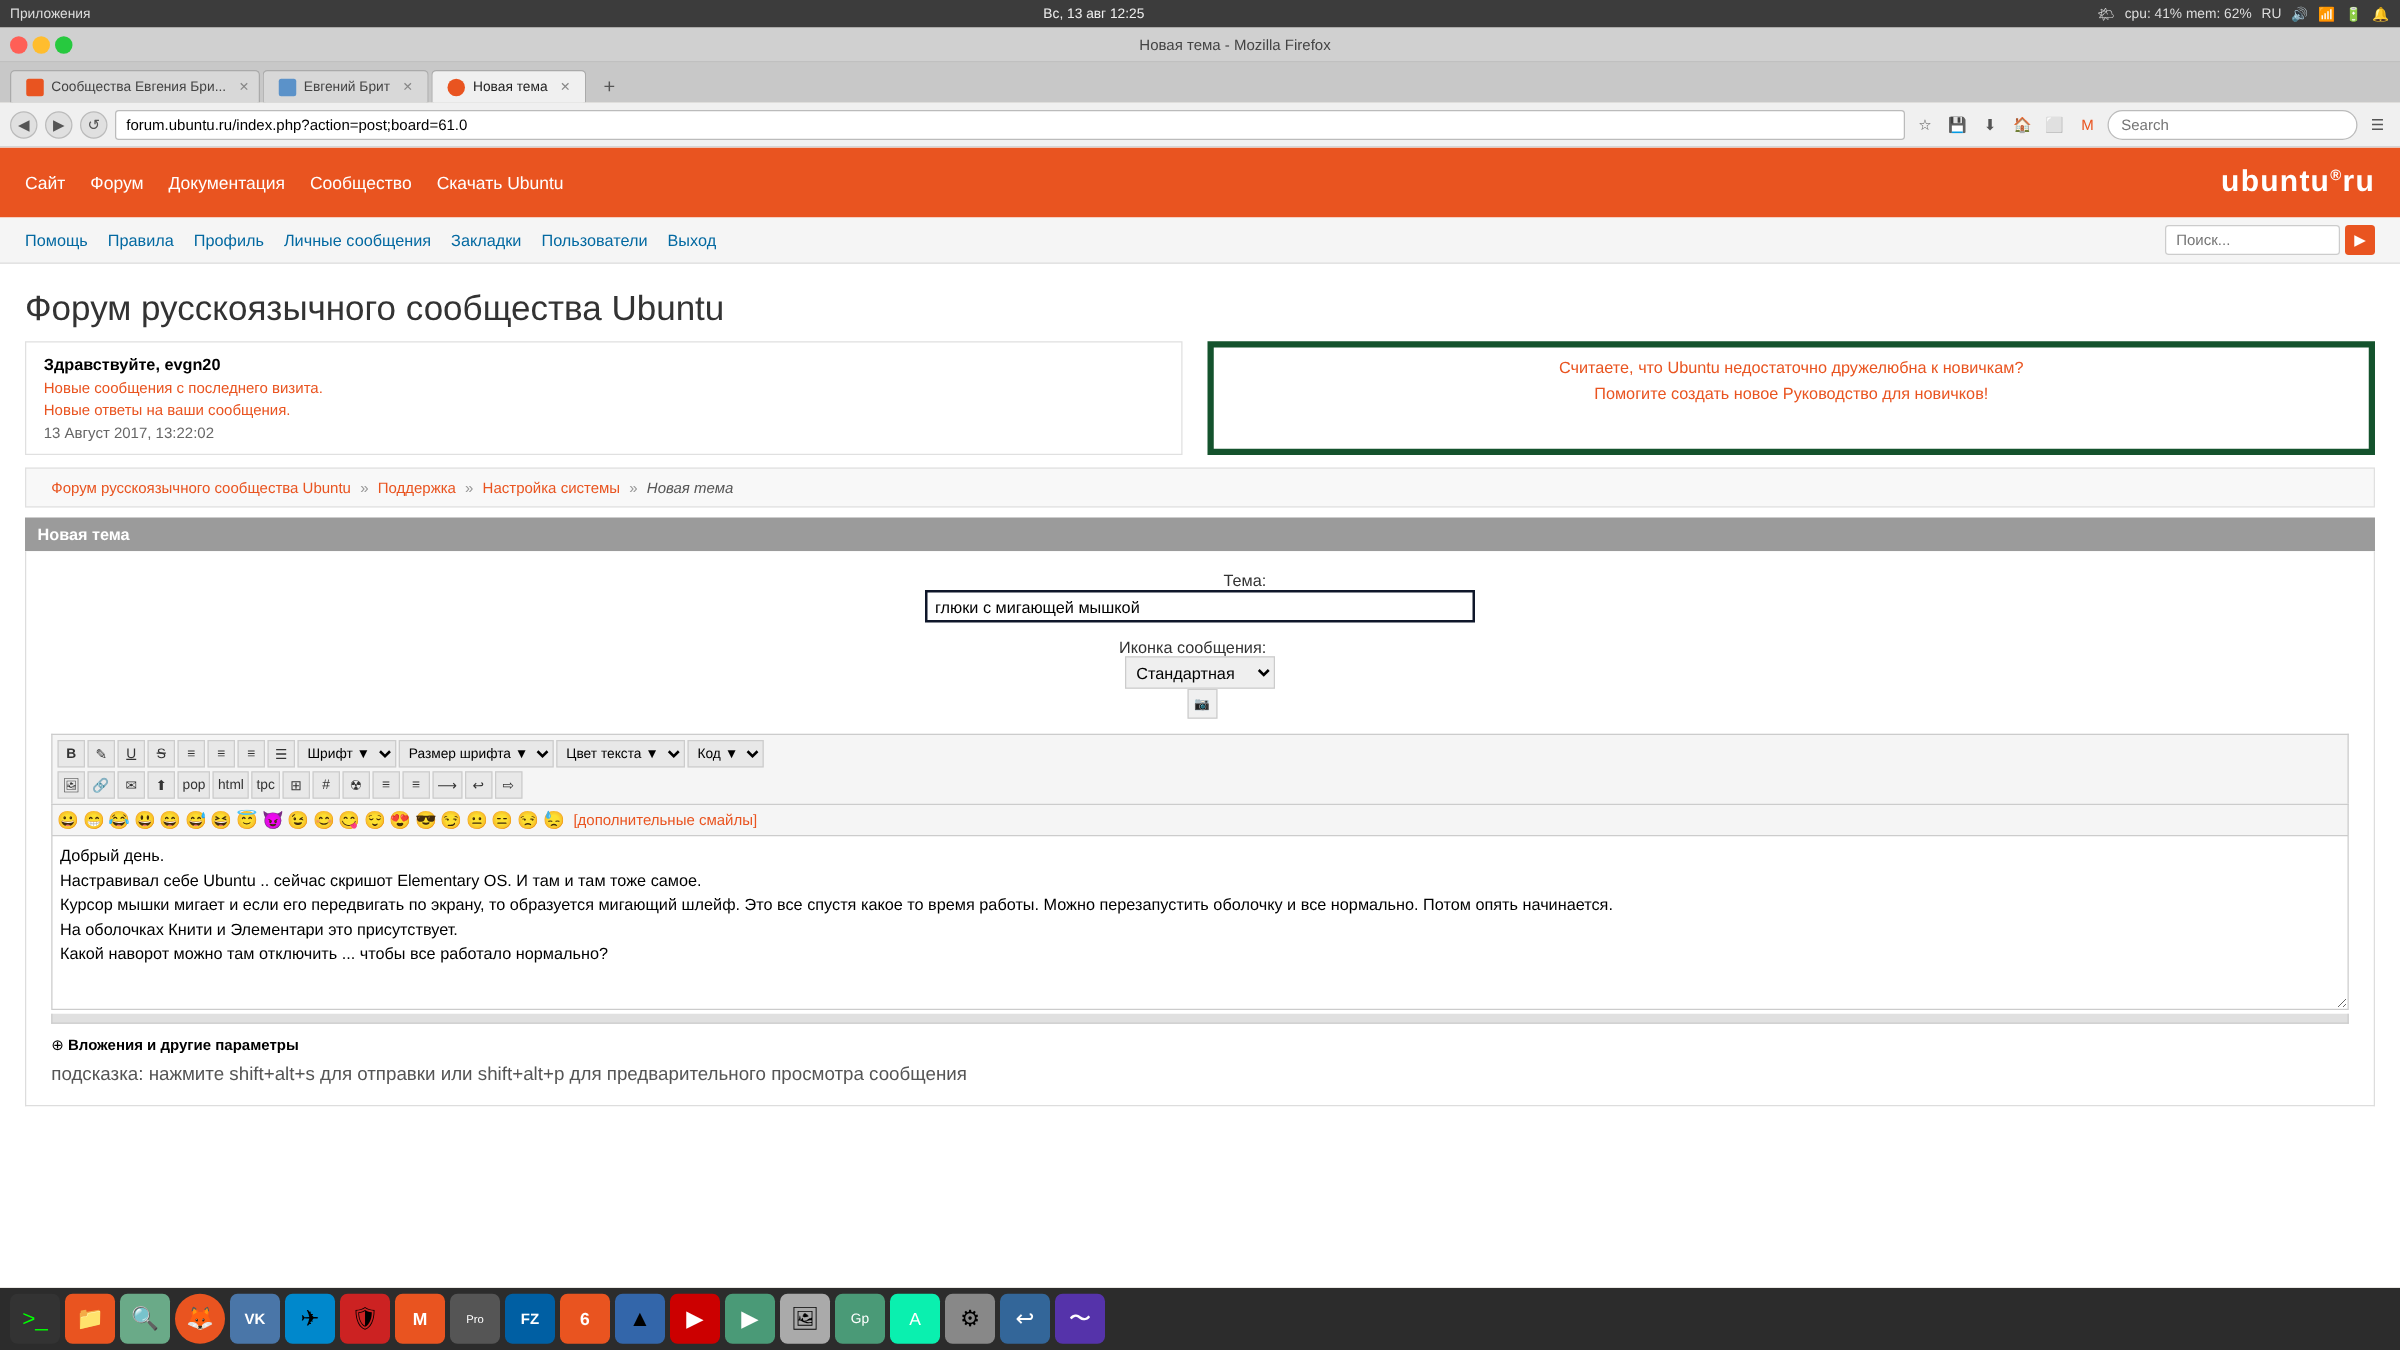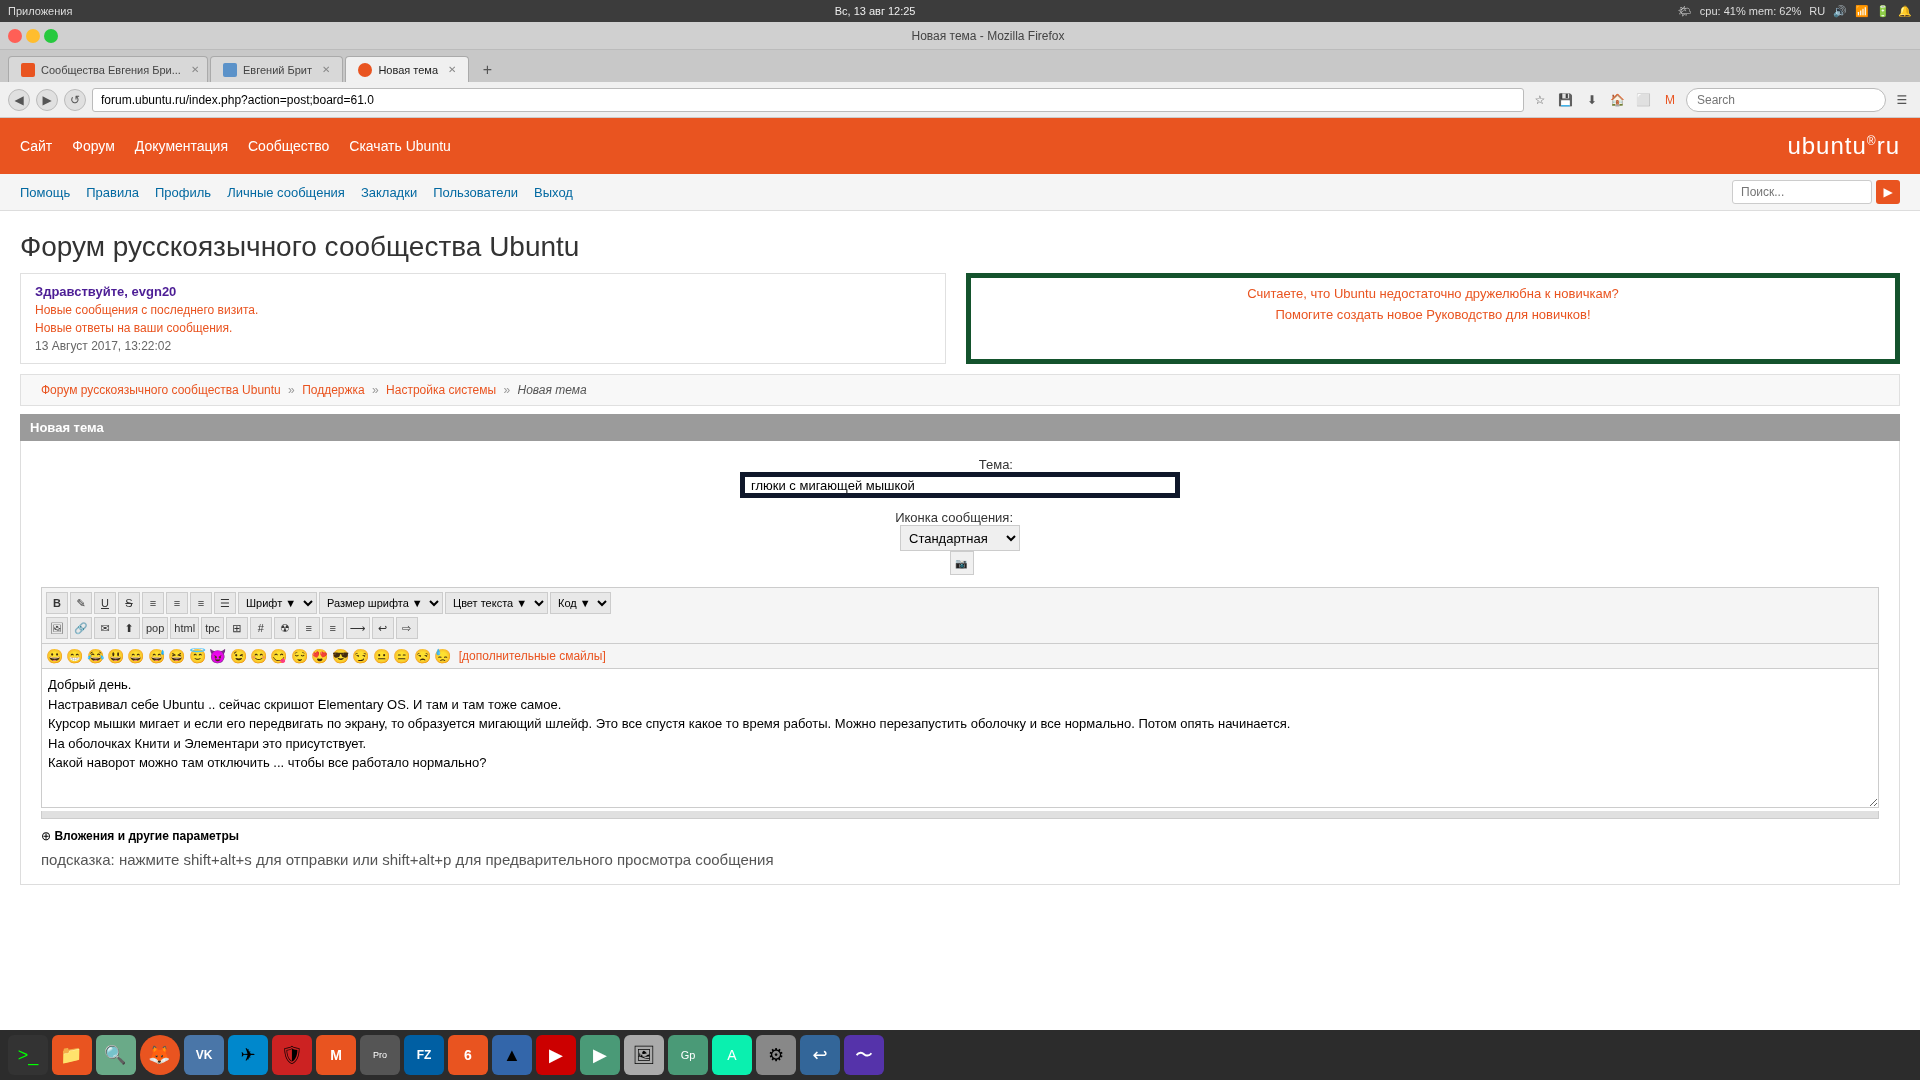--- a/index.html
+++ b/index.html
@@ -99,21 +99,21 @@
     
     .site-header {
       background: #e95420;
       height: 56px;
       display: flex;
       align-items: center;
       padding: 0 20px;
     }
     .site-nav { display: flex; gap: 20px; align-items: center; flex: 1; }
     .site-nav a { color: white; text-decoration: none; font-size: 14px; }
-    .site-logo { color: white; font-size: 24px; font-weight: normal; letter-spacing: 1px; text-align: right; }
+    .site-logo { color: white; font-size: 24px; font-weight: bold; letter-spacing: 1px; text-align: right; }
     .site-logo sup { font-size: 12px; }
 
     .site-secondary-nav {
       background: #f5f5f5;
       border-bottom: 1px solid #ddd;
       padding: 6px 20px;
       display: flex;
       align-items: center;
       gap: 16px;
     }
@@ -133,21 +133,21 @@
       display: flex;
       margin: 0 20px 10px;
       gap: 20px;
     }
     .user-greeting-box {
       flex: 1;
       background: white;
       border: 1px solid #e0e0e0;
       padding: 10px 14px;
     }
-    .user-greeting-box strong { font-size: 13px; color: #4c1d95; }
+    .user-greeting-box strong { font-size: 13px; color: #000000; }
     .user-greeting-box a { color: #e95420; text-decoration: none; font-size: 12px; display: block; margin-top: 4px; }
     .user-greeting-box .timestamp { font-size: 12px; color: #666; margin-top: 4px; }
     .ubuntu-promo-box {
       flex: 1;
       background: white;
       border: 5px solid #14532d;
       padding: 8px 14px;
       text-align: center;
     }
     .ubuntu-promo-box a { color: #e95420; text-decoration: none; font-size: 13px; }
@@ -190,21 +190,21 @@
     .form-label {
       width: 130px;
       font-size: 13px;
       color: #333;
       text-align: right;
       padding-right: 12px;
     }
     .form-input-topic {
       width: 440px;
       height: 26px;
-      border: 5px solid #0f172a;
+      border: 2px solid #0f172a;
       padding: 0 6px;
       font-size: 13px;
     }
     .form-select-icon {
       height: 26px;
       border: 1px solid #ccc;
       padding: 0 4px;
       font-size: 13px;
       width: 120px;
     }

